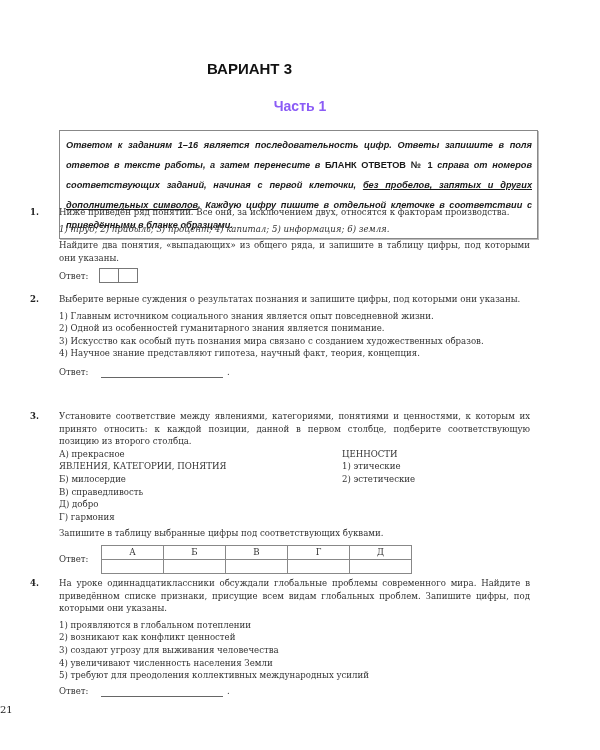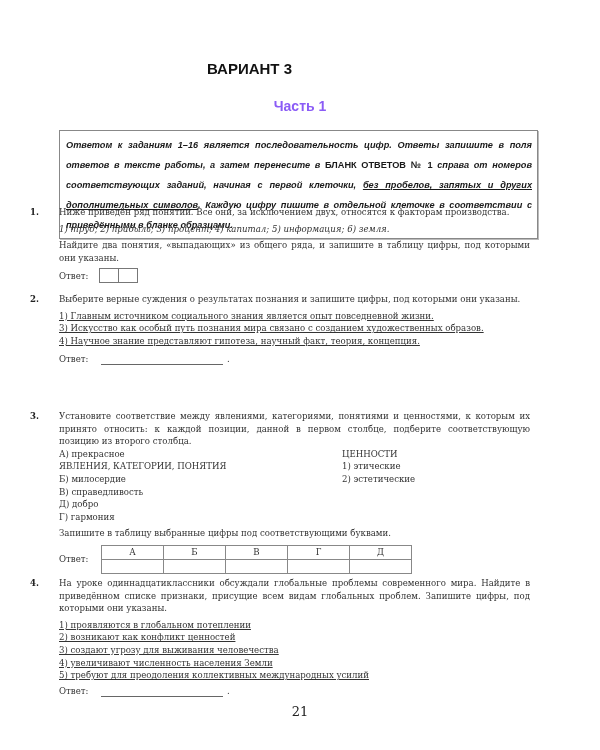--- a/index.html
+++ b/index.html
@@ -24,39 +24,39 @@
       font-family: "Liberation Sans", sans-serif; font-style: italic; font-weight: bold;
       font-size: 9.2px; line-height: 20px; color: #1a1a1a; text-align: justify;
     }
     .instructions u { text-decoration: underline; }
     .task { position: absolute; left: 30px; width: 500px; font-size: 8.6px; line-height: 12.6px; color: #333; }
     .task-num { position: absolute; left: 0; top: 0; font-weight: bold; color: #222; }
     .task-body { margin-left: 29px; text-align: justify; }
     .task-body p { margin: 0; }
     .gap { height: 4px; }
     .italic-line { font-style: italic; margin-left: 0; }
-    .opt { margin: 0; padding-left: 14px; text-indent: -14px; text-decoration: underline; }
+    .opt { margin: 0; padding-left: 14px; text-indent: -14px; }
     .answer-row { display: flex; align-items: center; margin-top: 4px; }
     .answer-label { width: 40px; }
     .answer-cells { display: flex; border: 1px solid #777; height: 13px; }
     .answer-cells span { width: 18px; height: 13px; border-right: 1px solid #777; }
     .answer-cells span:last-child { border-right: none; }
     .answer-line { width: 122px; border-bottom: 1px solid #666; height: 10px; margin-left: 2px; }
     .answer-dot { margin-left: 4px; }
     .cols { display: flex; }
     .col-left { width: 270px; }
     .col-right { width: 200px; margin-left: 29px; }
     .match-table { border-collapse: collapse; margin-left: 0; }
     .match-table td {
       border: 1px solid #888; width: 61px; height: 13px; text-align: center;
       font-size: 8.6px; padding: 0; color: #333;
     }
     .page-number {
-      position: absolute; top: 704px; left: 0; width: 600px; text-align: center;
-      font-size: 13px; color: #222;
+      position: absolute; top: 704px; left: 0; width: 600px; text-align: left;
+      font-size: 10px; color: #222;
     }
   </style>
 </head>
 <body>
 
 <div class="page">
 
   <div class="variant-title">ВАРИАНТ 3</div>
   <div class="part-title">Часть 1</div>
 
@@ -81,20 +81,21 @@
       </div>
     </div>
   </div>
 
   <div class="task" style="top:293px;">
     <div class="task-num">2.</div>
     <div class="task-body">
       <p>Выберите верные суждения о результатах познания и запишите цифры, под которыми они указаны.</p>
       <div class="gap"></div>
       <p class="opt">1) Главным источником социального знания является опыт повседневной жизни.</p>
+      <p class="opt">2) Одной из особенностей гуманитарного знания является понимание.</p>
       <p class="opt">3) Искусство как особый путь познания мира связано с созданием художественных образов.</p>
       <p class="opt">4) Научное знание представляют гипотеза, научный факт, теория, концепция.</p>
       <div class="answer-row" style="margin-top:6px;">
         <span class="answer-label">Ответ:</span>
         <div class="answer-line"></div>
         <span class="answer-dot">.</span>
       </div>
     </div>
   </div>
 
@@ -111,21 +112,21 @@
           <p>Д) добро</p>
           <p>Г) гармония</p>
         </div>
         <div class="col-right">
           <p>ЦЕННОСТИ</p>
           <p>1) этические</p>
           <p>2) эстетические</p>
         </div>
       </div>
       <div class="gap"></div>
-      <p>Запишите в таблицу выбранные цифры под соответствующими буквами.</p>
+      <p>Запишите в таблицу выбранные цифры под соответствующих буквами.</p>
       <div class="answer-row" style="margin-top:5px;">
         <span class="answer-label" style="width:42px;">Ответ:</span>
         <table class="match-table">
           <tbody>
               <tr>
             <td>А</td>
             <td>Б</td>
             <td>В</td>
             <td>Г</td>
             <td>Д</td>

